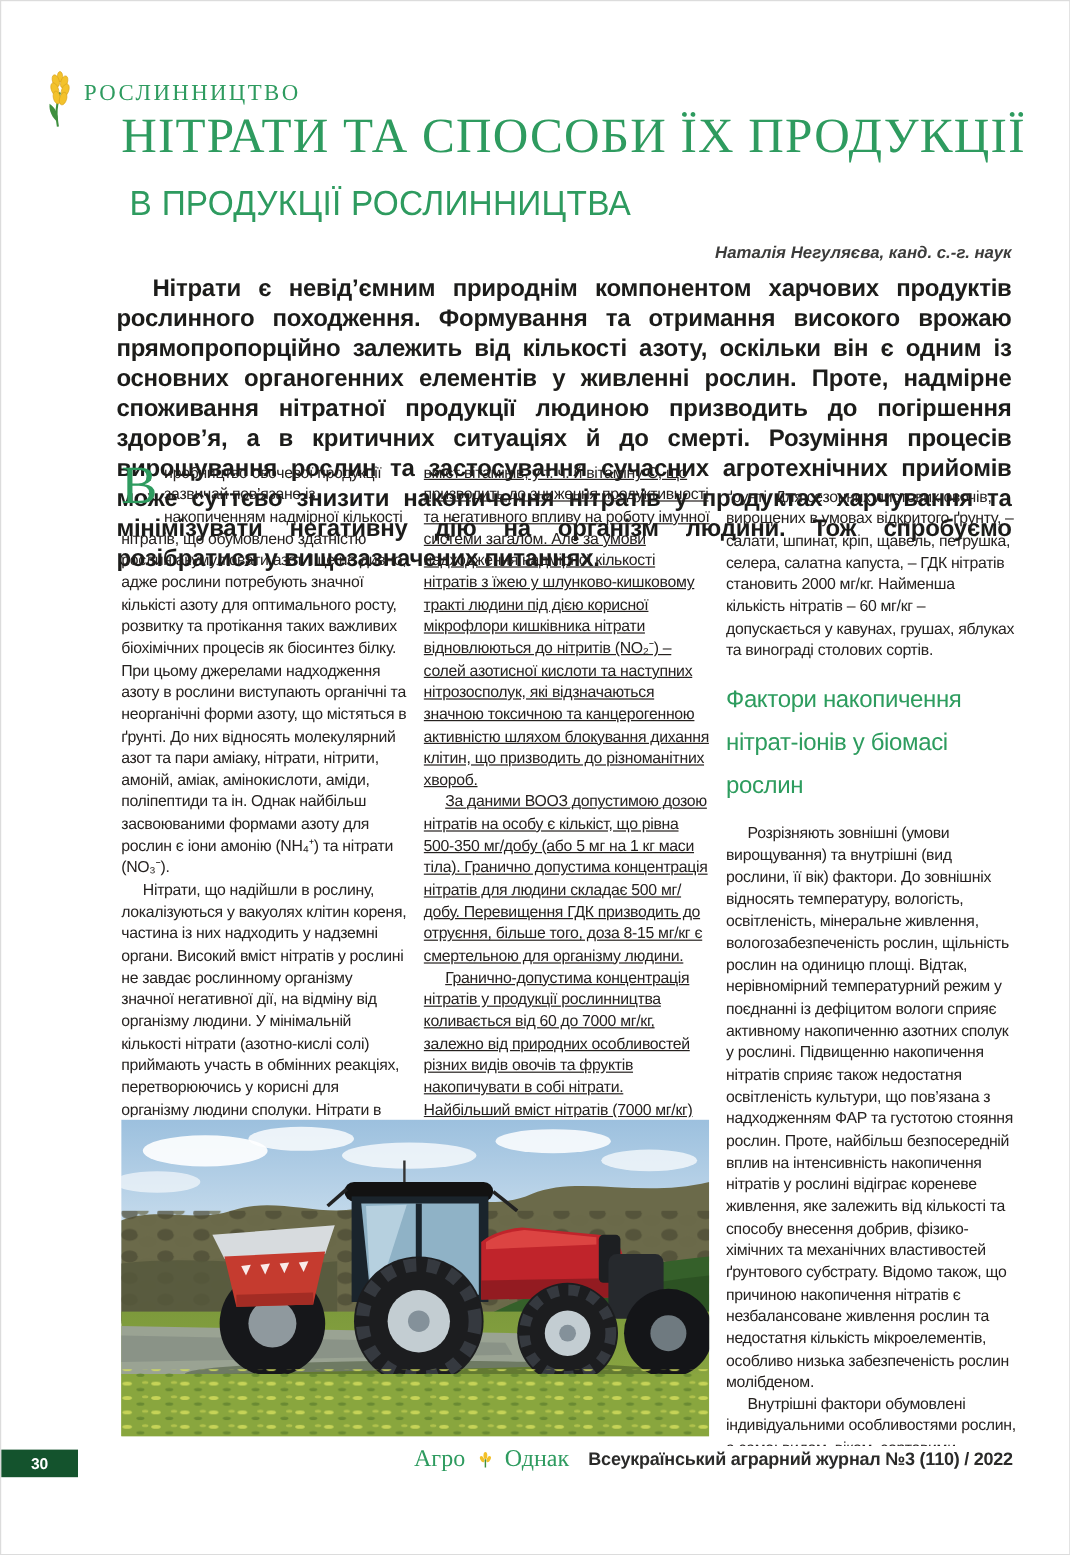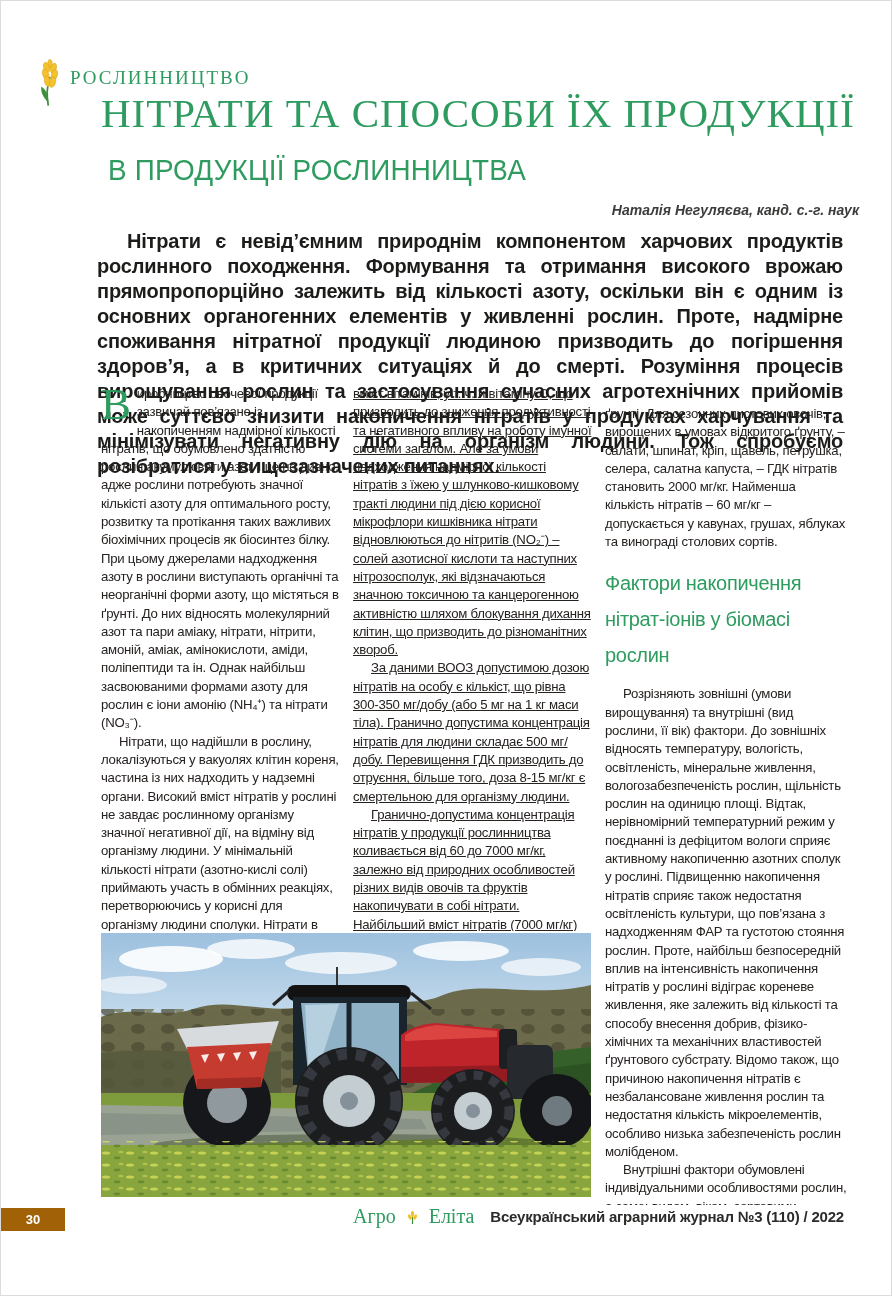--- a/index.html
+++ b/index.html
@@ -20,21 +20,21 @@
   .article-title {
     position:absolute; left:100px; top:88px; width:746px; text-align:center;
     font-family:"Liberation Serif", serif; font-weight:normal; font-size:41px;
     letter-spacing:1px; color:#2e9b5f; white-space:nowrap;
   }
   .article-subtitle {
     position:absolute; left:107px; top:153px; font-size:29px; color:#2e9b5f;
     letter-spacing:0.2px; transform:scaleX(.96); transform-origin:left top;
   }
   .author {
-    position:absolute; right:32px; top:201px; font-size:14px; font-style:italic;
+    position:absolute; right:48px; top:201px; font-size:14px; font-style:italic;
     font-weight:bold; color:#3c3c3b;
   }
 
   
   .lead {
     position:absolute; left:96px; top:228px; width:746px;
     font-size:20px; line-height:25px; font-weight:bold; text-align:justify;
     text-indent:30px; color:#1c1c1a; letter-spacing:-0.2px;
   }
 
@@ -58,21 +58,21 @@
     font-size:20px; line-height:36px; font-weight:normal; color:#2d9c5e;
     letter-spacing:-0.3px; margin:14px 0 12px 0;
   }
 
   
   .photo { position:absolute; left:100px; top:932px; width:490px; height:264px; }
   .photo svg { display:block; width:100%; height:100%; }
 
   
   .footer-bar {
-    position:absolute; left:0; top:1207px; width:64px; height:23px; background:#a16207;
+    position:absolute; left:0; top:1207px; width:64px; height:23px; background:#14532d;
     color:#ffffff; font-size:13px; font-weight:bold;
     display:flex; align-items:center; justify-content:center;
   }
   .footer-right { position:absolute; right:47px; top:1204px; display:flex; align-items:center; gap:16px; }
   .logo { font-family:"Liberation Serif", serif; font-size:20px; color:#2e9b5f; display:flex; align-items:baseline;gap:12px; }
   .logo .wheat-mini { position:relative; top:2px; margin:0 -1px; }
   .journal-info { font-size:15px; font-weight:bold; color:#2b2b2a; letter-spacing:-0.2px; }
 </style>
 </head>
 <body>
@@ -104,21 +104,21 @@
 
   <div class="lead">Нітрати є невід’ємним природнім компонентом харчових продуктів рослинного походження. Формування та отримання високого врожаю прямопропорційно залежить від кількості азоту, оскільки він є одним із основних органогенних елементів у живленні рослин. Проте, надмірне споживання нітратної продукції людиною призводить до погіршення здоров’я, а в критичних ситуаціях й до смерті. Розуміння процесів вирощування рослин та застосування сучасних агротехнічних прийомів може суттєво знизити накопичення нітратів у продуктах харчування та мінімізувати негативну дію на організм людини. Тож спробуємо розібратися у вищезазначених питаннях.</div>
 
   <div class="col col-1">
     <p><span class="dropcap">В</span><span>иробництво овочевої продукції зазвичай пов’язане із накопиченням надмірної кількості нітратів, що обумовлено здатністю рослин акумулювати азот. І це не дивно, адже рослини потребують значної кількісті азоту для оптимального росту, розвитку та протікання таких важливих біохімічних процесів як біосинтез білку. При цьому джерелами надходження азоту в рослини виступають органічні та неорганічні форми азоту, що містяться в ґрунті. До них відносять молекулярний азот та пари аміаку, нітрати, нітрити, амоній, аміак, амінокислоти, аміди, поліпептиди та ін. Однак найбільш засвоюваними формами азоту для рослин є іони амонію (NH₄⁺) та нітрати (NO₃⁻).</span></p>
     <p class="indent">Нітрати, що надійшли в рослину, локалізуються у вакуолях клітин кореня, частина із них надходить у надземні органи. Високий вміст нітратів у рослині не завдає рослинному організму значної негативної дії, на відміну від організму людини. У мінімальній кількості нітрати (азотно-кислі солі) приймають участь в обмінних реакціях, перетворюючись у корисні для організму людини сполуки. Нітрати в підвищеній концентрації впливають на активність ферментів, знижують</p>
   </div>
 
   <div class="col col-2">
     <p>вміст вітамінів, у т. ч. й вітаміну С, що призводить до зниження продуктивності та негативного впливу на роботу імунної системи загалом. Але за умови надходження надмірної кількості нітратів з їжею у шлунково-кишковому тракті людини під дією корисної мікрофлори кишківника нітрати відновлюються до нітритів (NO₂⁻) – солей азотисної кислоти та наступних нітрозосполук, які відзначаються значною токсичною та канцерогенною активністю шляхом блокування дихання клітин, що призводить до різноманітних хвороб.</p>
-    <p class="indent">За даними ВООЗ допустимою дозою нітратів на особу є кількіст, що рівна 300-350 мг/добу (або 5 мг на 1 кг маси тіла). Гранично допустима концентрація нітратів для людини складає 500 мг/добу. Перевищення ГДК призводить до отруєння, більше того, доза 8-15 мг/кг є смертельною для організму людини.</p>
+    <p class="indent">За даними ВООЗ допустимою дозою нітратів на особу є кількіст, що рівна 500-350 мг/добу (або 5 мг на 1 кг маси тіла). Гранично допустима концентрація нітратів для людини складає 500 мг/добу. Перевищення ГДК призводить до отруєння, більше того, доза 8-15 мг/кг є смертельною для організму людини.</p>
     <p class="indent">Гранично-допустима концентрація нітратів у продукції рослинництва коливається від 60 до 7000 мг/кг, залежно від природних особливостей різних видів овочів та фруктів накопичувати в собі нітрати. Найбільший вміст нітратів (7000 мг/кг) допускається у руколі, вирощеній у закритому</p>
   </div>
 
   <div class="col col-3">
     <p>ґрунті. Для сезонних листових овочів, вирощених в умовах відкритого ґрунту, – салати, шпинат, кріп, щавель, петрушка, селера, салатна капуста, – ГДК нітратів становить 2000 мг/кг. Найменша кількість нітратів – 60 мг/кг – допускається у кавунах, грушах, яблуках та винограді столових сортів.</p>
     <h2 class="subheading">Фактори накопичення нітрат-іонів у біомасі рослин</h2>
     <p class="indent">Розрізняють зовнішні (умови вирощування) та внутрішні (вид рослини, її вік) фактори. До зовнішніх відносять температуру, вологість, освітленість, мінеральне живлення, вологозабезпеченість рослин, щільність рослин на одиницю площі. Відтак, нерівномірний температурний режим у поєднанні із дефіцитом вологи сприяє активному накопиченню азотних сполук у рослині. Підвищенню накопичення нітратів сприяє також недостатня освітленість культури, що пов’язана з надходженням ФАР та густотою стояння рослин. Проте, найбільш безпосередній вплив на інтенсивність накопичення нітратів у рослині відіграє кореневе живлення, яке залежить від кількості та способу внесення добрив, фізико-хімічних та механічних властивостей ґрунтового субстрату. Відомо також, що причиною накопичення нітратів є незбалансоване живлення рослин та недостатня кількість мікроелементів, особливо низька забезпеченість рослин молібденом.</p>
     <p class="indent">Внутрішні фактори обумовлені індивідуальними особливостями рослин, а саме: видом, віком, сортовими відмінностями, реакцією на зовнішні умови. Встановлено, що культури з добре розвиненою</p>
   </div>
 
@@ -224,18 +224,18 @@
       <span class="wheat-mini">
         <svg width="11" height="14" viewBox="0 0 11 14">
           <g fill="#f2c029">
             <ellipse cx="5.5" cy="3" rx="1.6" ry="3"></ellipse>
             <ellipse cx="2.8" cy="6" rx="1.5" ry="2.8" transform="rotate(-28 2.8 6)"></ellipse>
             <ellipse cx="8.2" cy="6" rx="1.5" ry="2.8" transform="rotate(28 8.2 6)"></ellipse>
           </g>
           <path d="M5.5,13 L5.5,6" stroke="#3f8f3f" stroke-width="1.2"></path>
         </svg>
       </span>
-      <span>Еліта</span>
+      <span>Однак</span>
     </span>
     <span class="journal-info">Всеукраїнський аграрний журнал №3 (110) / 2022</span>
   </div>
 
 </div>
 
 </body></html>

